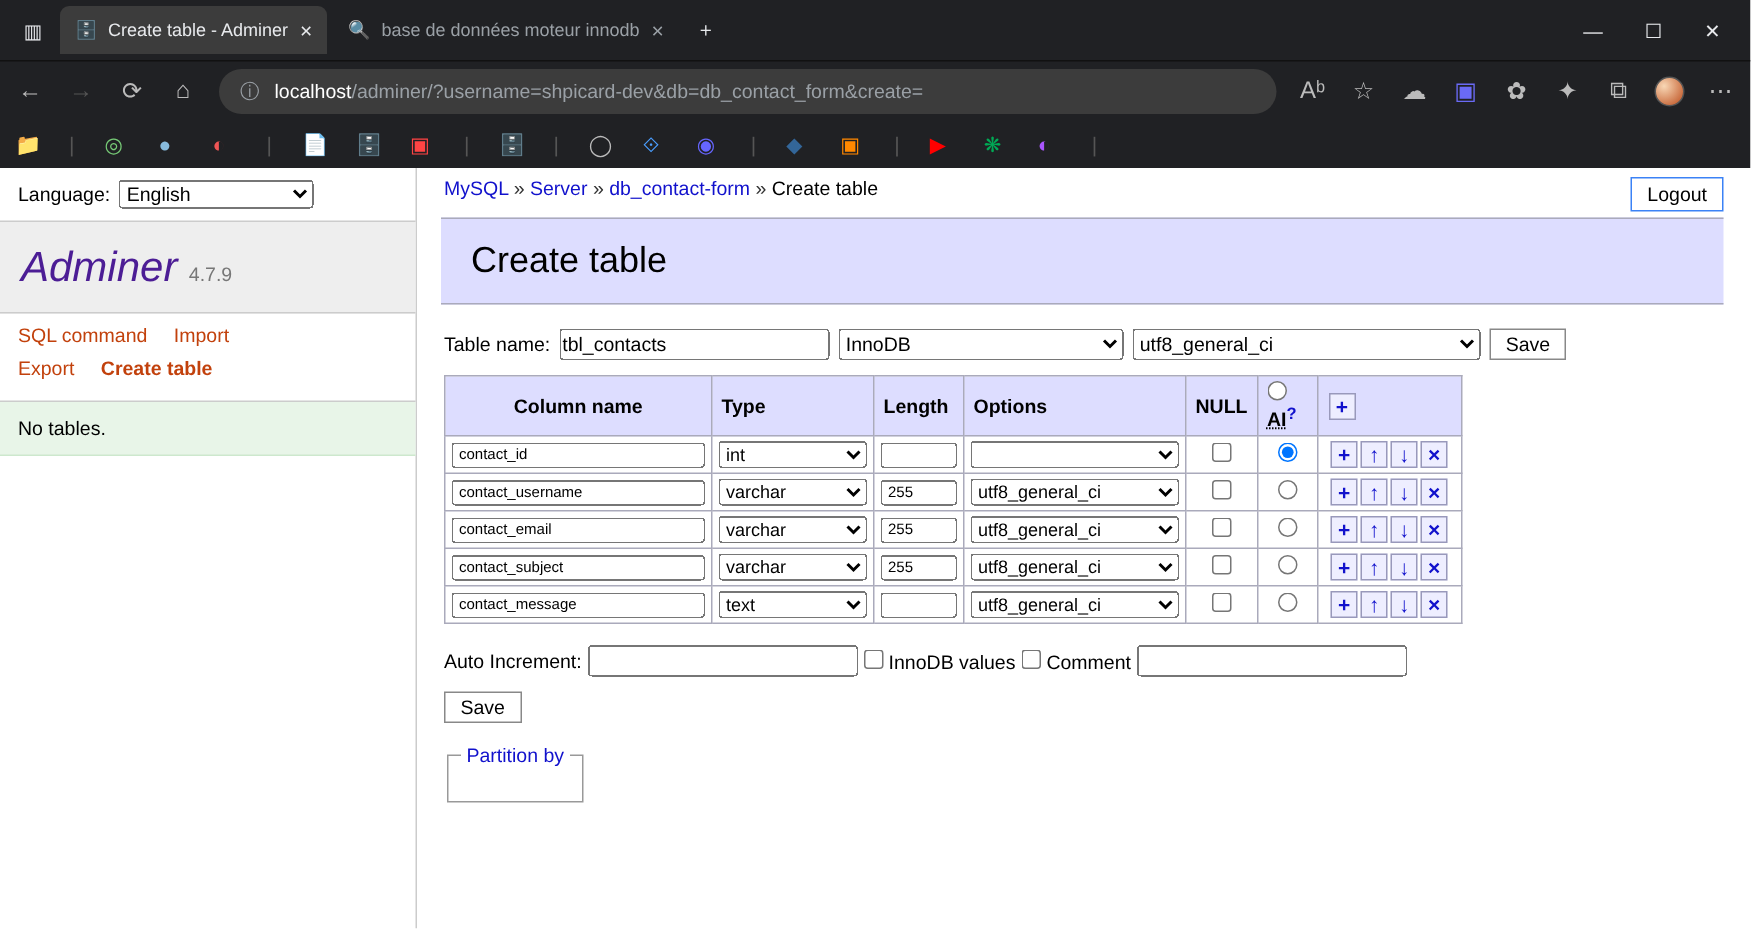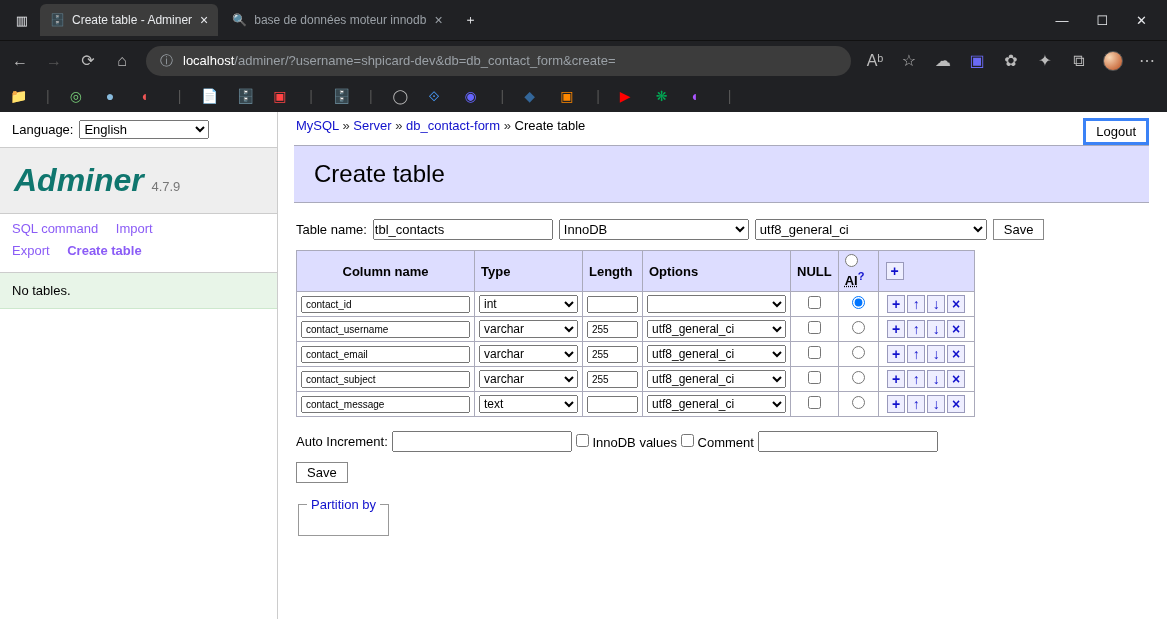--- a/index.html
+++ b/index.html
@@ -94,56 +94,56 @@
   }
   .lang-row select { width: 130px; font-size:13px; }
   .brand-block {
     background: #eee;
     padding: 14px 14px;
     border-bottom: 1px solid #ccc;
   }
   .brand-block h1 {
     margin: 0;
     font-style: italic;
-    color: #0f766e;
-    font-weight: bold;
-    font-size: 32px;
+    color: #4c1d95;
+    font-weight: normal;
+    font-size: 28px;
     display:inline;
   }
   .brand-block .ver { color:#777; font-size:13px; margin-left:4px;}
   .db-row {
     padding: 10px 12px 6px;
     display:flex; align-items:center; gap:6px;
     border-bottom: 1px solid #ccc;
   }
   .db-row select { width: 150px; font-size:12px; }
   .links-row {
     padding: 4px 12px 10px;
     border-bottom: 1px solid #ccc;
     line-height: 1.7;
   }
-  .links-row a { color: #8b5cf6; text-decoration:none; margin-right: 14px; }
+  .links-row a { color: #c2410c; text-decoration:none; margin-right: 14px; }
   .links-row b a { font-weight:bold; }
   .notables {
     padding: 10px 12px;
     background: #e8f5e8;
     border-bottom: 1px solid #cde8cd;
   }
   .right-col { flex:1; padding: 0 18px 20px 18px; position:relative; }
   .bread-row {
     display:flex; align-items:center;
     padding: 6px 0;
   }
   .bread { color: #11c; }
   .bread a { color: #11c; text-decoration:none; }
   .bread .sep { color:#333; }
   .logout-btn {
     position:absolute; right:18px; top:6px;
     background:#fff;
-    border:3px solid #3b82f6;
+    border:1px solid #3b82f6;
     padding:3px 10px;
     font-size:13px;
     margin-left:36px;
   }
   h2.page-title {
     background: #ddf;
     margin: 6px 0 16px;
     padding: 14px 20px;
     font-size: 24px;
     font-weight: normal;

